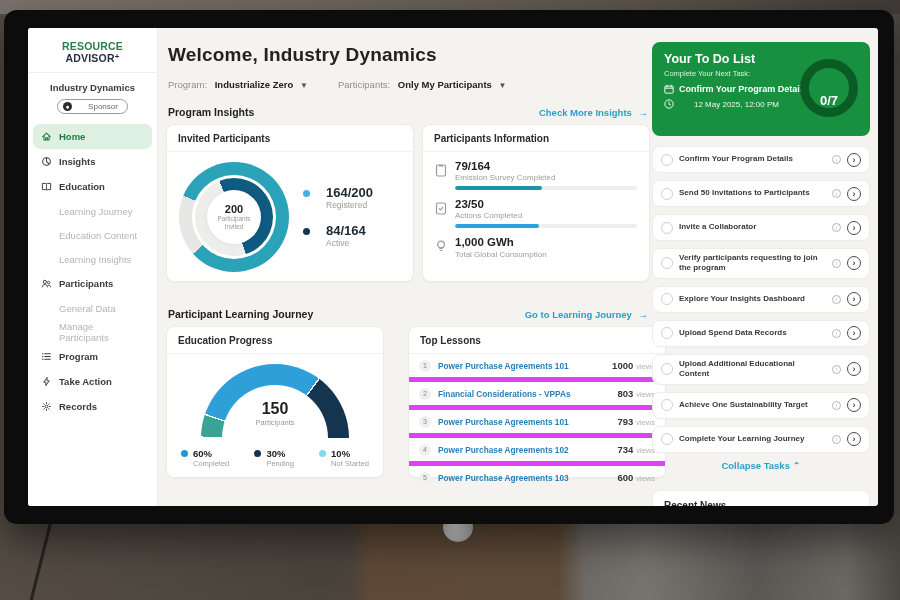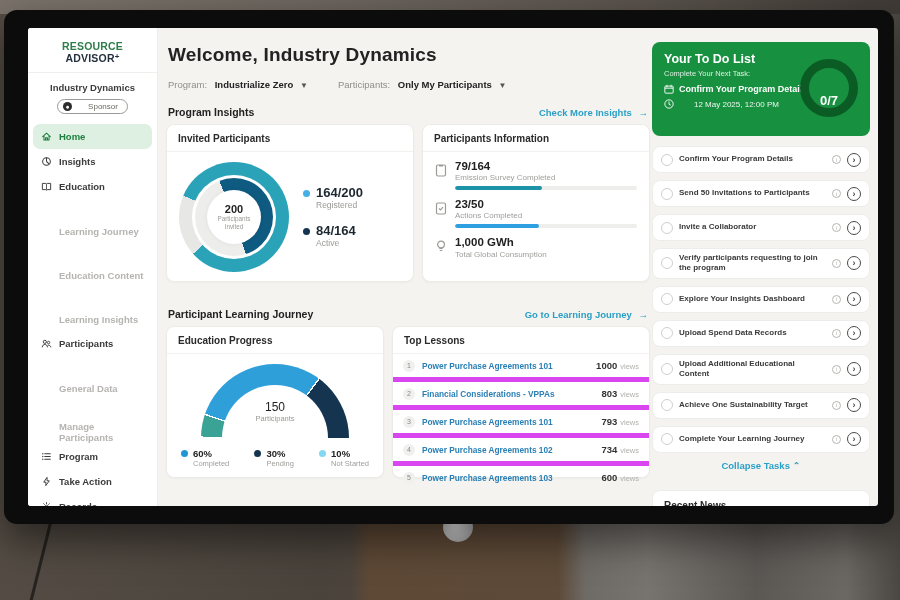--- a/index.html
+++ b/index.html
@@ -32,71 +32,71 @@
   .org { text-align:center; font-weight:bold; font-size:9.5px; color:#3c3c3c; margin-top:9px; }
   .sponsor { display:flex; align-items:center; gap:16px; width:max-content; margin:6px auto 10px;
     border:1px solid #9a9a96; border-radius:9px; padding:2px 9px 2px 5px; color:#6b6b67; font-size:8px; background:#fff; }
   .sponsor .dot { width:9px; height:9px; border-radius:50%; background:#2c2c2c; color:#fff; font-size:6.5px;
     display:flex; align-items:center; justify-content:center; }
   .nav { padding:0 5px; }
   .nav-item { display:flex; align-items:center; gap:7px; height:25px; padding:0 8px; border-radius:6px;
     font-weight:bold; font-size:9.5px; color:#3b3b3b; cursor:pointer; }
   .nav-item svg { width:11px; height:11px; flex:0 0 11px; }
   .nav-item.active { background:#def0e2; color:#1e7e3d;border-radius:7px; }
-  .nav-item.sub { padding-left:26px; color:#b6b4b0; font-weight:bold; height:24px;margin-top:20px; }
+  .nav-item.sub { padding-left:26px; color:#b6b4b0; font-weight:normal; height:24px; }
 
   
   .main { position:absolute; left:138px; top:0; width:484px; height:478px; }
   .h1 { position:absolute; left:2px; top:16px; font-size:19px; font-weight:bold; color:#222; letter-spacing:.2px; }
   .selectors { position:absolute; left:2px; top:51px; display:flex; gap:30px; font-size:9.5px; }
   .sel-label { color:#8f8f8b; margin-right:5px; }
   .sel-value { font-weight:bold; color:#222; }
   .chev { color:#555; font-size:8px; margin-left:4px; }
   .sec-row { position:absolute; left:2px; right:2px; display:flex; justify-content:space-between; align-items:center; }
   .sec-title { font-weight:bold; font-size:10.5px; color:#222; }
   .teal-link { color:#2aa0c6; font-weight:bold; font-size:9.5px; cursor:pointer; }
   .teal-link .arr { margin-left:4px; }
   .row1 { top:78px; } .row2 { top:280px; }
   .cards1 { position:absolute; left:0; top:96px; display:flex; gap:8px; }
-  .cards2 { position:absolute; left:0; top:298px; display:flex; gap:8px; }
+  .cards2 { position:absolute; left:0; top:298px; display:flex; gap:24px; }
   .card { background:#fff; border:1px solid #ebebe8; border-radius:8px; box-shadow:0 1px 2px rgba(0,0,0,.03); }
   .card-hd { padding:8px 11px 7px; font-weight:bold; font-size:10px; color:#2a2a2a; border-bottom:1px solid #f1f1ef; }
 
   .card-invited { width:248px; height:158px; }
   .invited-body { display:flex; align-items:center; padding:10px 8px 0 12px; gap:14px; }
   .donut { position:relative; width:110px; height:110px; }
   .d-outer,.d-inner,.d-gap,.d-hole { position:absolute; border-radius:50%; }
   .d-outer { inset:0; }
   .d-gap { left:13px; top:13px; width:84px; height:84px; background:#fff; }
   .d-inner { left:16px; top:16px; width:78px; height:78px; }
   .d-hole { left:28px; top:28px; width:54px; height:54px; background:#fff; box-shadow:0 0 5px rgba(0,0,0,.06); }
   .d-center { position:absolute; inset:0; display:flex; flex-direction:column; align-items:center; justify-content:center; text-align:center; }
   .d-center .v { font-size:11px; font-weight:bold; color:#222; }
   .d-center .l { font-size:6.3px; color:#9a9a96; width:46px; line-height:1.25; }
   .legend-col { display:flex; flex-direction:column; gap:14px; }
-  .leg-item { display:flex; gap:6px; align-items:flex-start; }
+  .leg-item { display:flex; gap:16px; align-items:flex-start; }
   .leg-dot { width:7px; height:7px; border-radius:50%; margin-top:4px; }
   .leg-v { font-size:13px; font-weight:bold; color:#1d2730; line-height:1.1; }
   .leg-l { font-size:8.5px; color:#9a9a96; }
 
   .card-info { width:228px; height:158px; }
   .stat { display:flex; gap:8px; padding:8px 12px 0 12px; align-items:flex-start; }
   .stat svg { width:12px; height:14px; margin-top:3px; }
   .stat-v { font-size:11.5px; font-weight:bold; color:#222; line-height:1.15; }
   .stat-l { font-size:8px; color:#9e9e9a; }
   .bar { margin:4px 12px 0 32px; height:4px; border-radius:2px; background:#eeeeec; overflow:hidden; }
   .bar i { display:block; height:100%; border-radius:2px; }
 
   .card-edu { width:218px; height:152px; }
   .gauge-wrap { position:relative; padding-top:10px; }
   .gauge { position:relative; width:148px; height:76px; margin:0 auto; overflow:hidden; }
   .g-arc { position:absolute; left:0; top:0; width:148px; height:148px; border-radius:50%; }
   .g-hole { position:absolute; left:21px; top:21px; width:106px; height:106px; border-radius:50%; background:#fff; }
   .g-center { position:absolute; left:0; right:0; top:36px; text-align:center; }
-  .g-center .v { font-size:12px; font-weight:normal; color:#222; }
+  .g-center .v { font-size:16px; font-weight:bold; color:#222; }
   .g-center .l { font-size:7.5px; color:#9a9a96; }
   .g-legend { display:flex; justify-content:space-between; padding:8px 14px 0; }
   .g-leg-item { display:flex; gap:5px; }
   .g-leg-dot { width:7px; height:7px; border-radius:50%; margin-top:2px; }
   .g-leg-v { font-size:9.5px; font-weight:bold; color:#222; }
   .g-leg-l { font-size:7.5px; color:#9e9e9a; }
 
   .card-lessons { width:258px; height:152px; }
   .lesson { display:flex; align-items:center; gap:7px; padding:5.5px 10px; border-bottom:5px solid #d946ef; }
   .lesson:last-child { border-bottom:none; }

